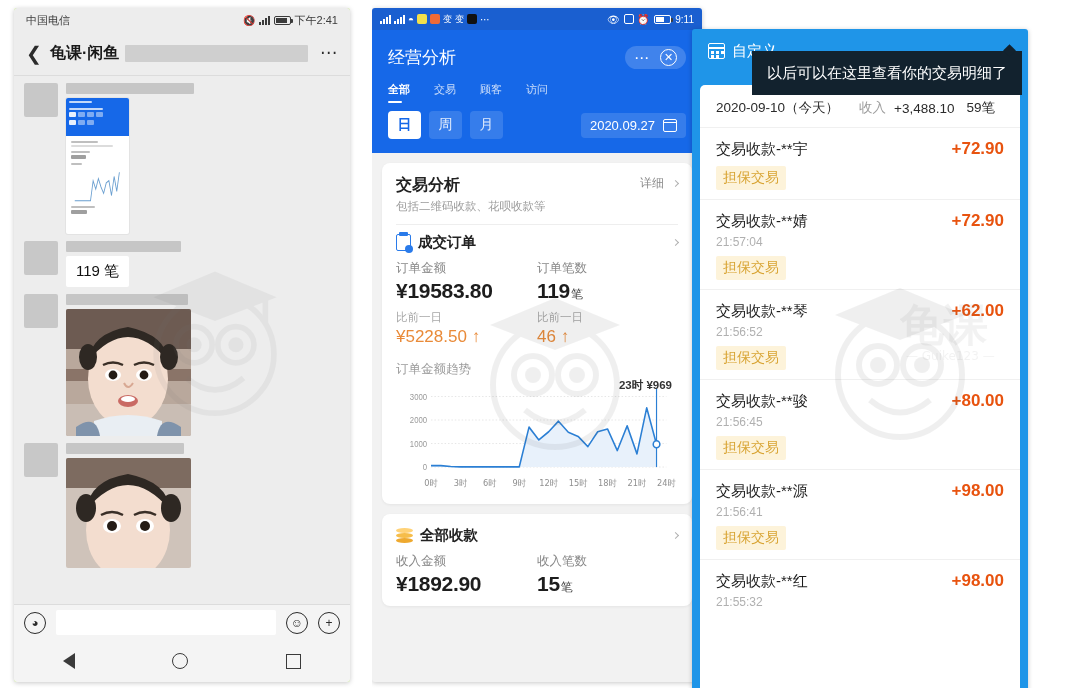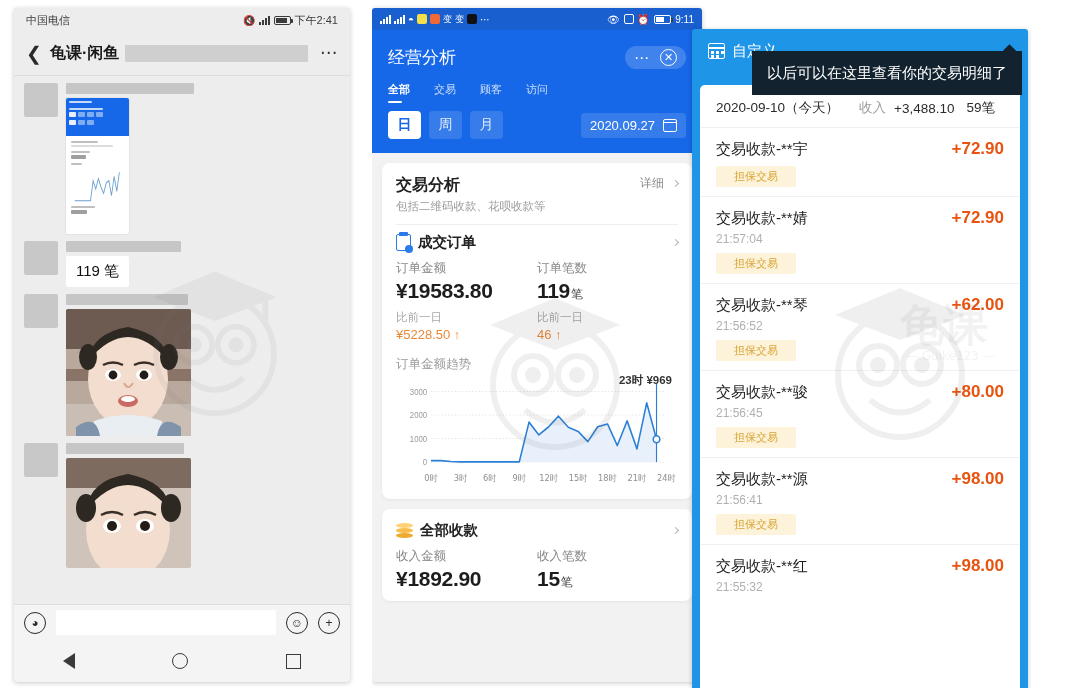--- a/index.html
+++ b/index.html
@@ -132,21 +132,21 @@
   .ic-coin i{position:absolute;left:0;width:17px;height:5px;border-radius:50%;background:#f5b93c;display:block;}
   .ic-coin i:nth-child(1){top:0;background:#ffd277}
   .ic-coin i:nth-child(2){top:5px;background:#f6bd4a}
   .ic-coin i:nth-child(3){top:10px;background:#eea92f}
   .stats{display:flex;}
   .stat{flex:1;}
   .stat-l{font-size:12.5px;color:#888;margin-bottom:2px;}
   .stat-v{font-size:21px;font-weight:bold;color:#1d1d1d;letter-spacing:-.3px;}
   .stat-v .u{font-size:12px;font-weight:normal;color:#444;margin-left:1px;}
   .stat-c{font-size:11.5px;color:#a8a8a8;margin-top:7px;}
-  .stat-d{font-size:13px;color:#e98a38;margin-top:2px;}
+  .stat-d{font-size:17px;color:#e98a38;margin-top:2px;}
   .trend-t{font-size:12.5px;color:#9b9b9b;margin:14px 0 4px 0;}
   .chartbox{position:relative;height:112px;}
   .chart-note{position:absolute;right:6px;top:-4px;font-size:11.5px;color:#333;font-weight:bold;}
   .pm-bottomcard{margin-top:10px;}
 
   
   #panel-right { left: 684px; width: 360px; margin-top: 21px; }
   .pr-frame{position:absolute;left:8px;top:8px;width:336px;height:674px;background:#1f95e8;
     border-radius:3px;box-shadow:0 1px 5px rgba(0,0,0,.22);overflow:hidden;}
   .pr-head{height:44px;display:flex;align-items:center;padding:0 16px;gap:7px;}
@@ -163,21 +163,21 @@
   .pr-sum .date{font-weight:500;}
   .pr-sum .lbl{color:#9e9e9e;margin-left:20px;}
   .pr-sum .amt{margin-left:8px;color:#2b2b2b;}
   .pr-sum .cnt{margin-left:12px;color:#2b2b2b;}
   .tx{padding:11px 16px 9px 16px;border-top:1px solid #f0f0f0;position:relative;}
   .tx-top{display:flex;align-items:baseline;}
   .tx-title{font-size:15px;color:#1c1c1c;}
   .tx-amt{margin-left:auto;font-size:17px;font-weight:bold;color:#e8530f;}
   .tx-time{font-size:12px;color:#b0b0b0;margin-top:4px;}
   .tx-tag{display:inline-block;margin-top:7px;background:#fdf3da;color:#d8a434;
-    font-size:11px;padding:3px 18px;border-radius:2px;}
+    font-size:14px;padding:3px 7px;border-radius:2px;}
 
   
   .wm{position:absolute;pointer-events:none;opacity:.085;}
   .wm svg{display:block;}
 </style>
 </head>
 <body>
 
 <div class="stage">
 

